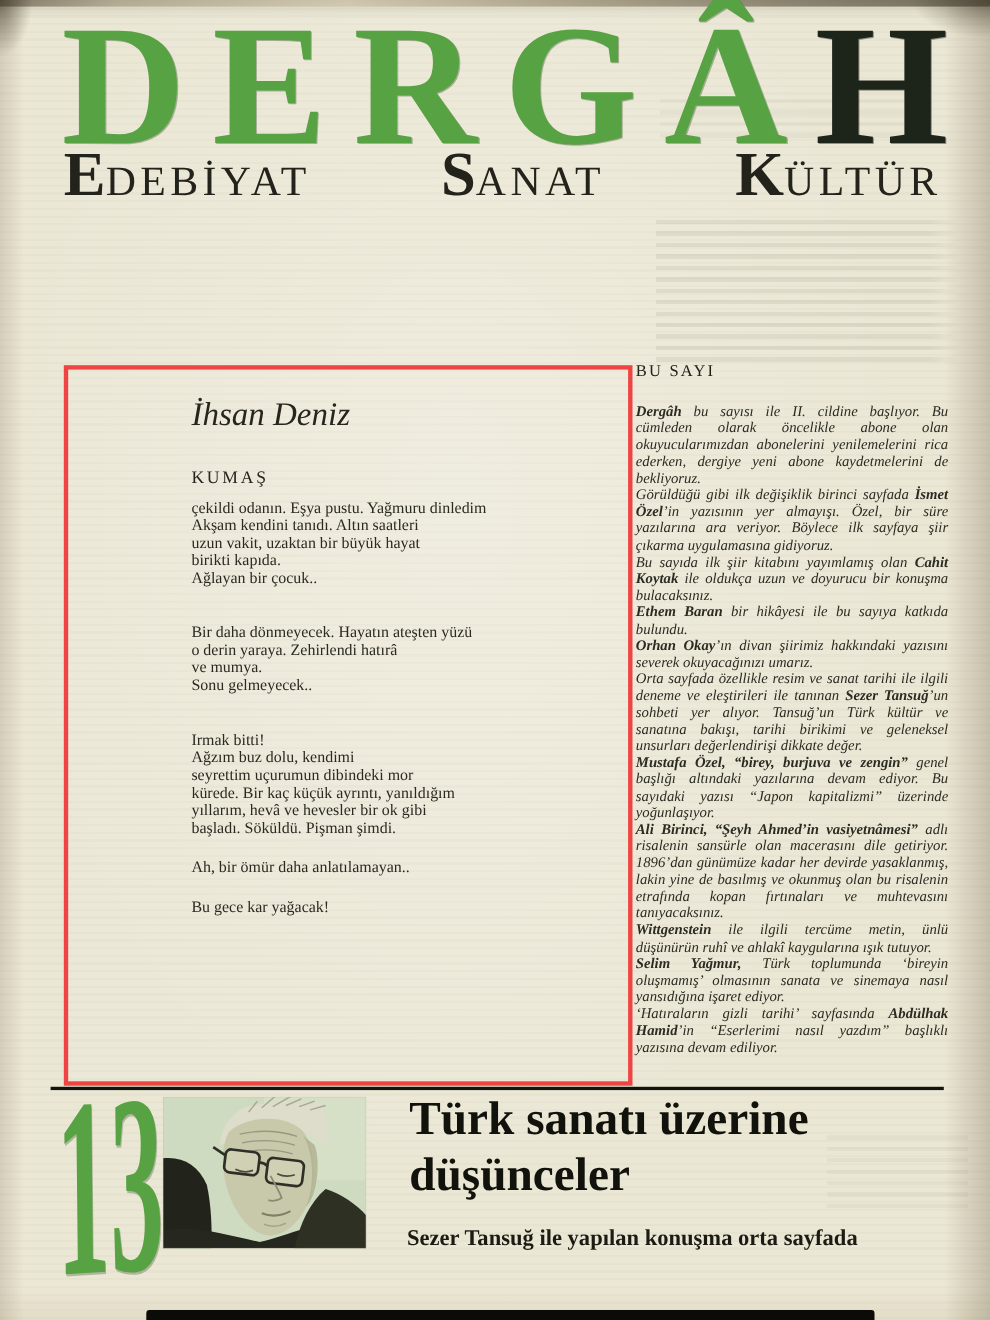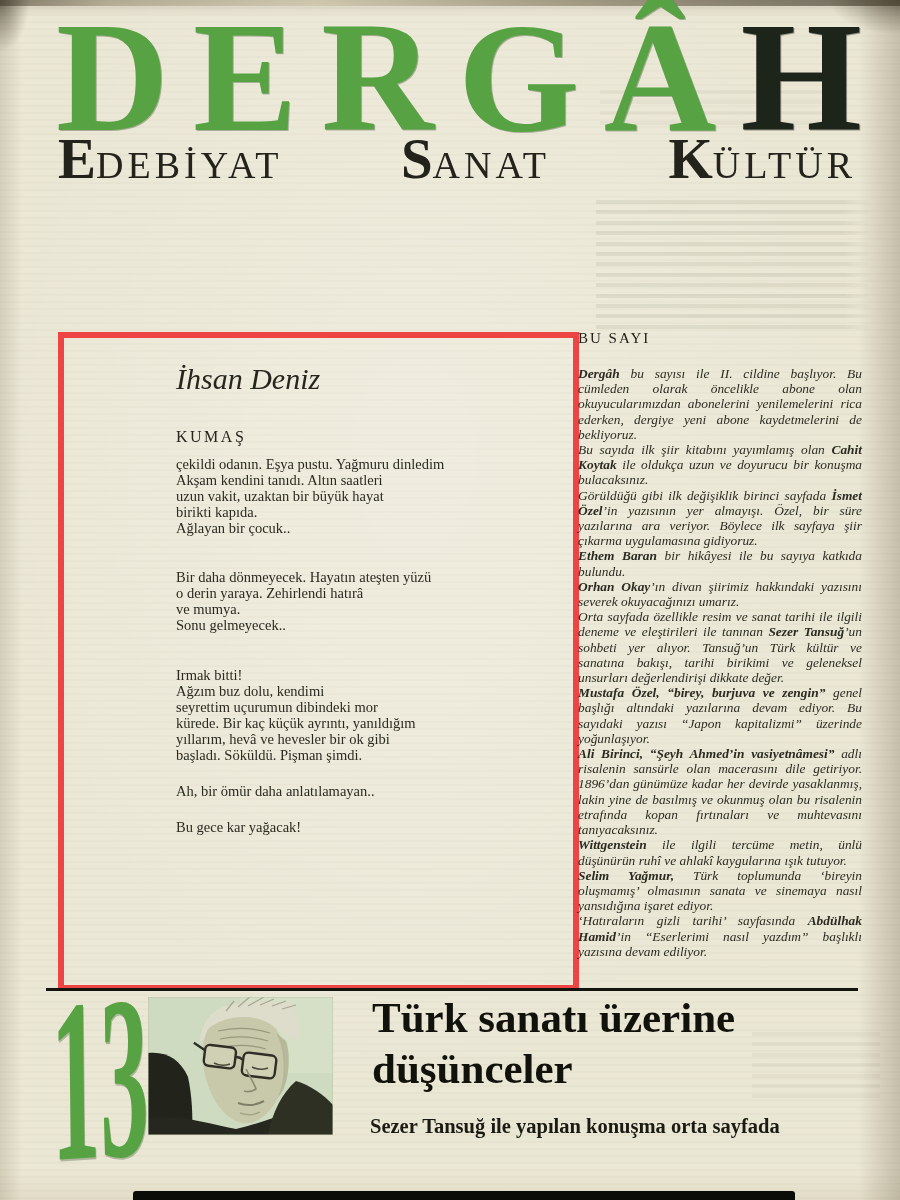--- a/index.html
+++ b/index.html
@@ -34,21 +34,21 @@
                text-shadow:1px 1px 0 rgba(40,70,30,.35);}
   .mast-letter.dark{color:#1d2419;text-shadow:1px 1px 0 rgba(10,15,8,.4);}
   .subtitle{position:absolute;left:58px;top:128px;width:798px;display:flex;
             justify-content:space-between;align-items:flex-start;color:#23231c;}
   .sub-word{white-space:nowrap;}
   .sub-lead{font-size:57px;line-height:62px;font-weight:bold;}
   .sub-rest{font-size:38px;letter-spacing:4px;}
 
   
   .poem-box{position:absolute;left:58px;top:332px;width:509px;height:647px;
-            border:6px solid #ef4444;background:rgba(255,255,250,.06);font-family:Liberation Serif, serif;}
+            border:4px solid #ef4444;background:rgba(255,255,250,.06);font-family:Liberation Serif, serif;}
   .poem-author{position:absolute;left:112px;top:24px;font-size:30px;font-style:italic;color:#26261e;}
   .poem-title{position:absolute;left:112px;top:90px;font-size:16px;letter-spacing:2.5px;color:#26261e;}
   .poem-body{position:absolute;left:112px;top:118px;right:18px;font-size:14.5px;line-height:16px;color:#2a2a21;}
   .stanza{margin:0 0 33px 0;}
   .stanza:nth-child(2){margin-bottom:34px;}
   .stanza:nth-child(3),.stanza:nth-child(4){margin-bottom:20px;}
   .stanza:last-child{margin-bottom:0;}
 
   
   .this-issue{position:absolute;left:578px;top:330px;width:284px;}
@@ -131,22 +131,22 @@
         <div class="stanza">
           <div class="pline">Bu gece kar yağacak!</div>
         </div>
       </div>
   </div>
 
   <div class="this-issue">
     <div class="ti-header">BU SAYI</div>
     <div class="ti-body">
         <p><b>Dergâh</b>  bu sayısı ile II. cildine başlıyor. Bu cümleden olarak öncelikle abone olan okuyucularımızdan abonelerini yenilemelerini rica ederken, dergiye yeni abone kaydetmelerini de bekliyoruz.</p>
+        <p>Görüldüğü gibi ilk değişiklik birinci sayfada <b>İsmet Özel</b>’in yazısının yer almayışı. Özel, bir süre yazılarına ara veriyor. Böylece ilk sayfaya şiir çıkarma uygulamasına gidiyoruz.</p>
         <p>Bu sayıda ilk şiir kitabını yayımlamış olan <b>Cahit Koytak</b> ile oldukça uzun ve doyurucu bir konuşma bulacaksınız.</p>
-        <p>Görüldüğü gibi ilk değişiklik birinci sayfada <b>İsmet Özel</b>’in yazısının yer almayışı. Özel, bir süre yazılarına ara veriyor. Böylece ilk sayfaya şiir çıkarma uygulamasına gidiyoruz.</p>
         <p><b>Ethem Baran</b> bir hikâyesi ile bu sayıya katkıda bulundu.</p>
         <p><b>Orhan Okay</b>’ın divan şiirimiz hakkındaki yazısını severek okuyacağınızı umarız.</p>
         <p>Orta sayfada özellikle resim ve sanat tarihi ile ilgili deneme ve eleştirileri ile tanınan <b>Sezer Tansuğ</b>’un sohbeti yer alıyor. Tansuğ’un Türk kültür ve sanatına bakışı, tarihi birikimi ve geleneksel unsurları değerlendirişi dikkate değer.</p>
         <p><b>Mustafa Özel, “birey, burjuva ve zengin”</b> genel başlığı altındaki yazılarına devam ediyor. Bu sayıdaki yazısı “Japon kapitalizmi” üzerinde yoğunlaşıyor.</p>
         <p><b>Ali Birinci, “Şeyh Ahmed’in vasiyetnâmesi”</b> adlı risalenin sansürle olan macerasını dile getiriyor. 1896’dan günümüze kadar her devirde yasaklanmış, lakin yine de basılmış ve okunmuş olan bu risalenin etrafında kopan fırtınaları ve muhtevasını tanıyacaksınız.</p>
         <p><b>Wittgenstein</b> ile ilgili tercüme metin, ünlü düşünürün ruhî ve ahlakî kaygularına ışık tutuyor.</p>
         <p><b>Selim Yağmur,</b> Türk toplumunda ‘bireyin oluşmamış’ olmasının sanata ve sinemaya nasıl yansıdığına işaret ediyor.</p>
         <p>‘Hatıraların gizli tarihi’ sayfasında <b>Abdülhak Hamid</b>’in “Eserlerimi nasıl yazdım” başlıklı yazısına devam ediliyor.</p>
       </div>
   </div>

